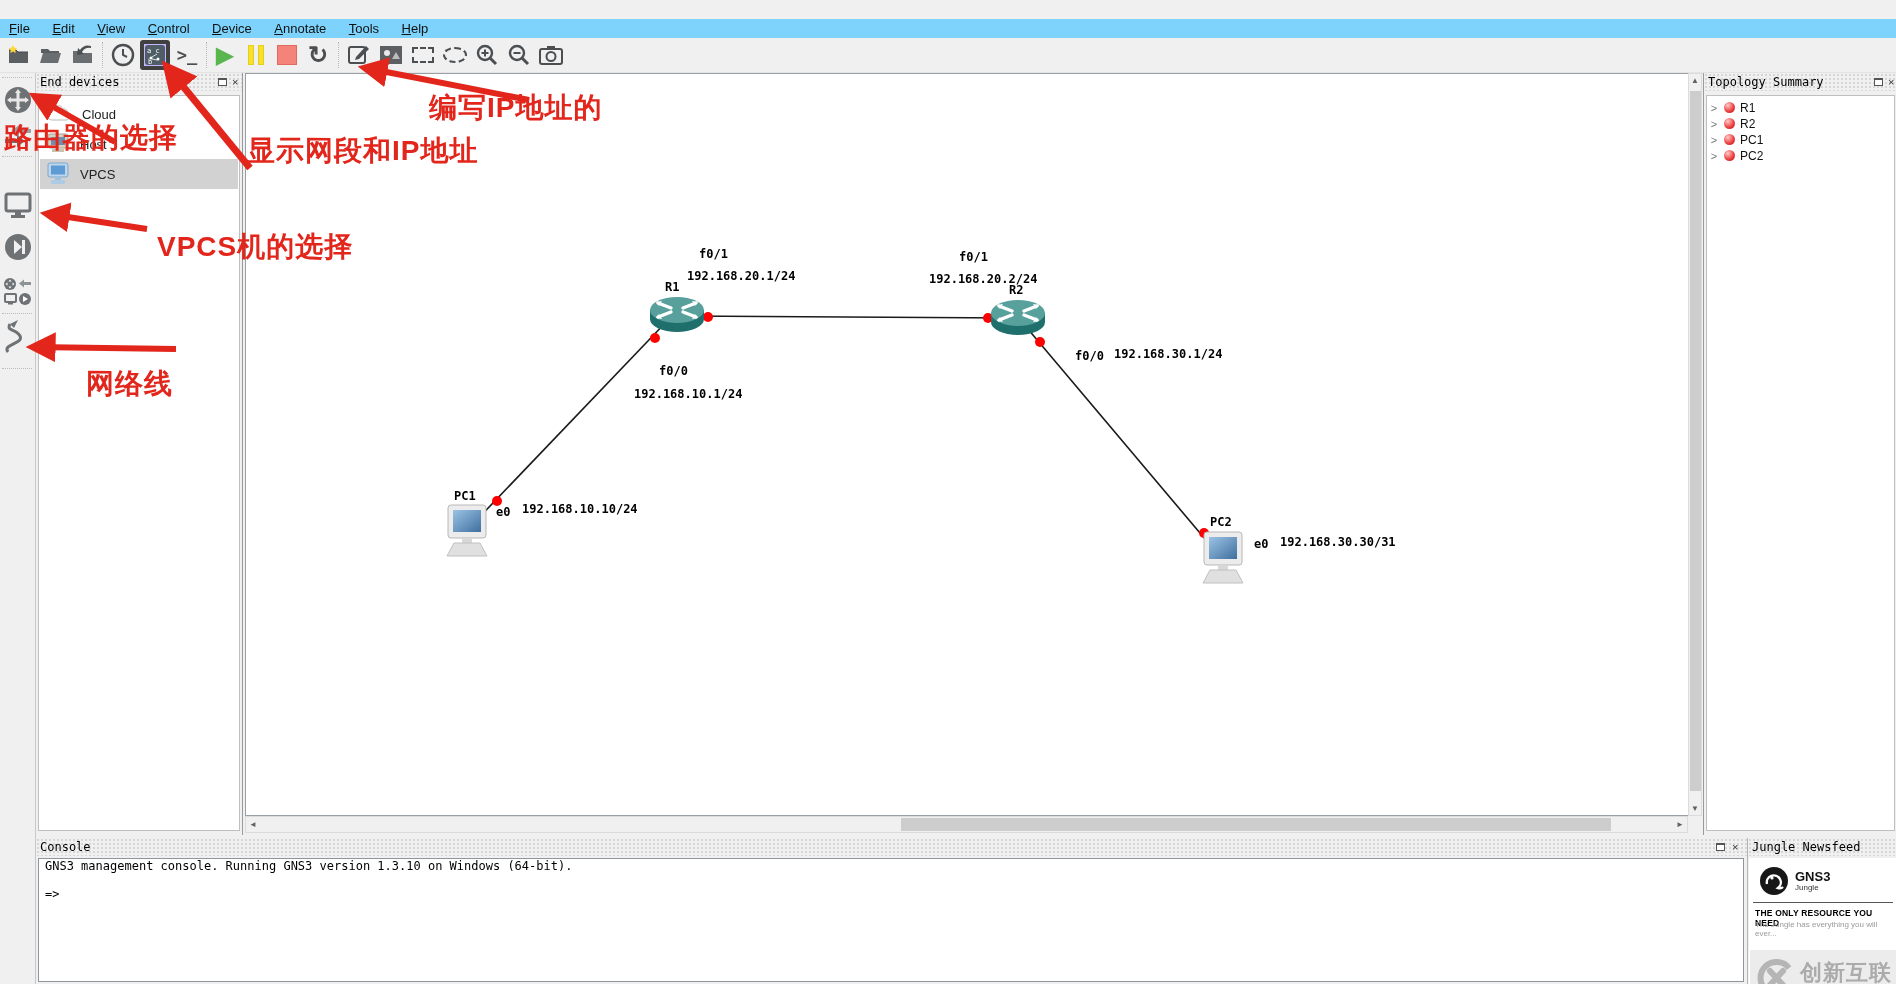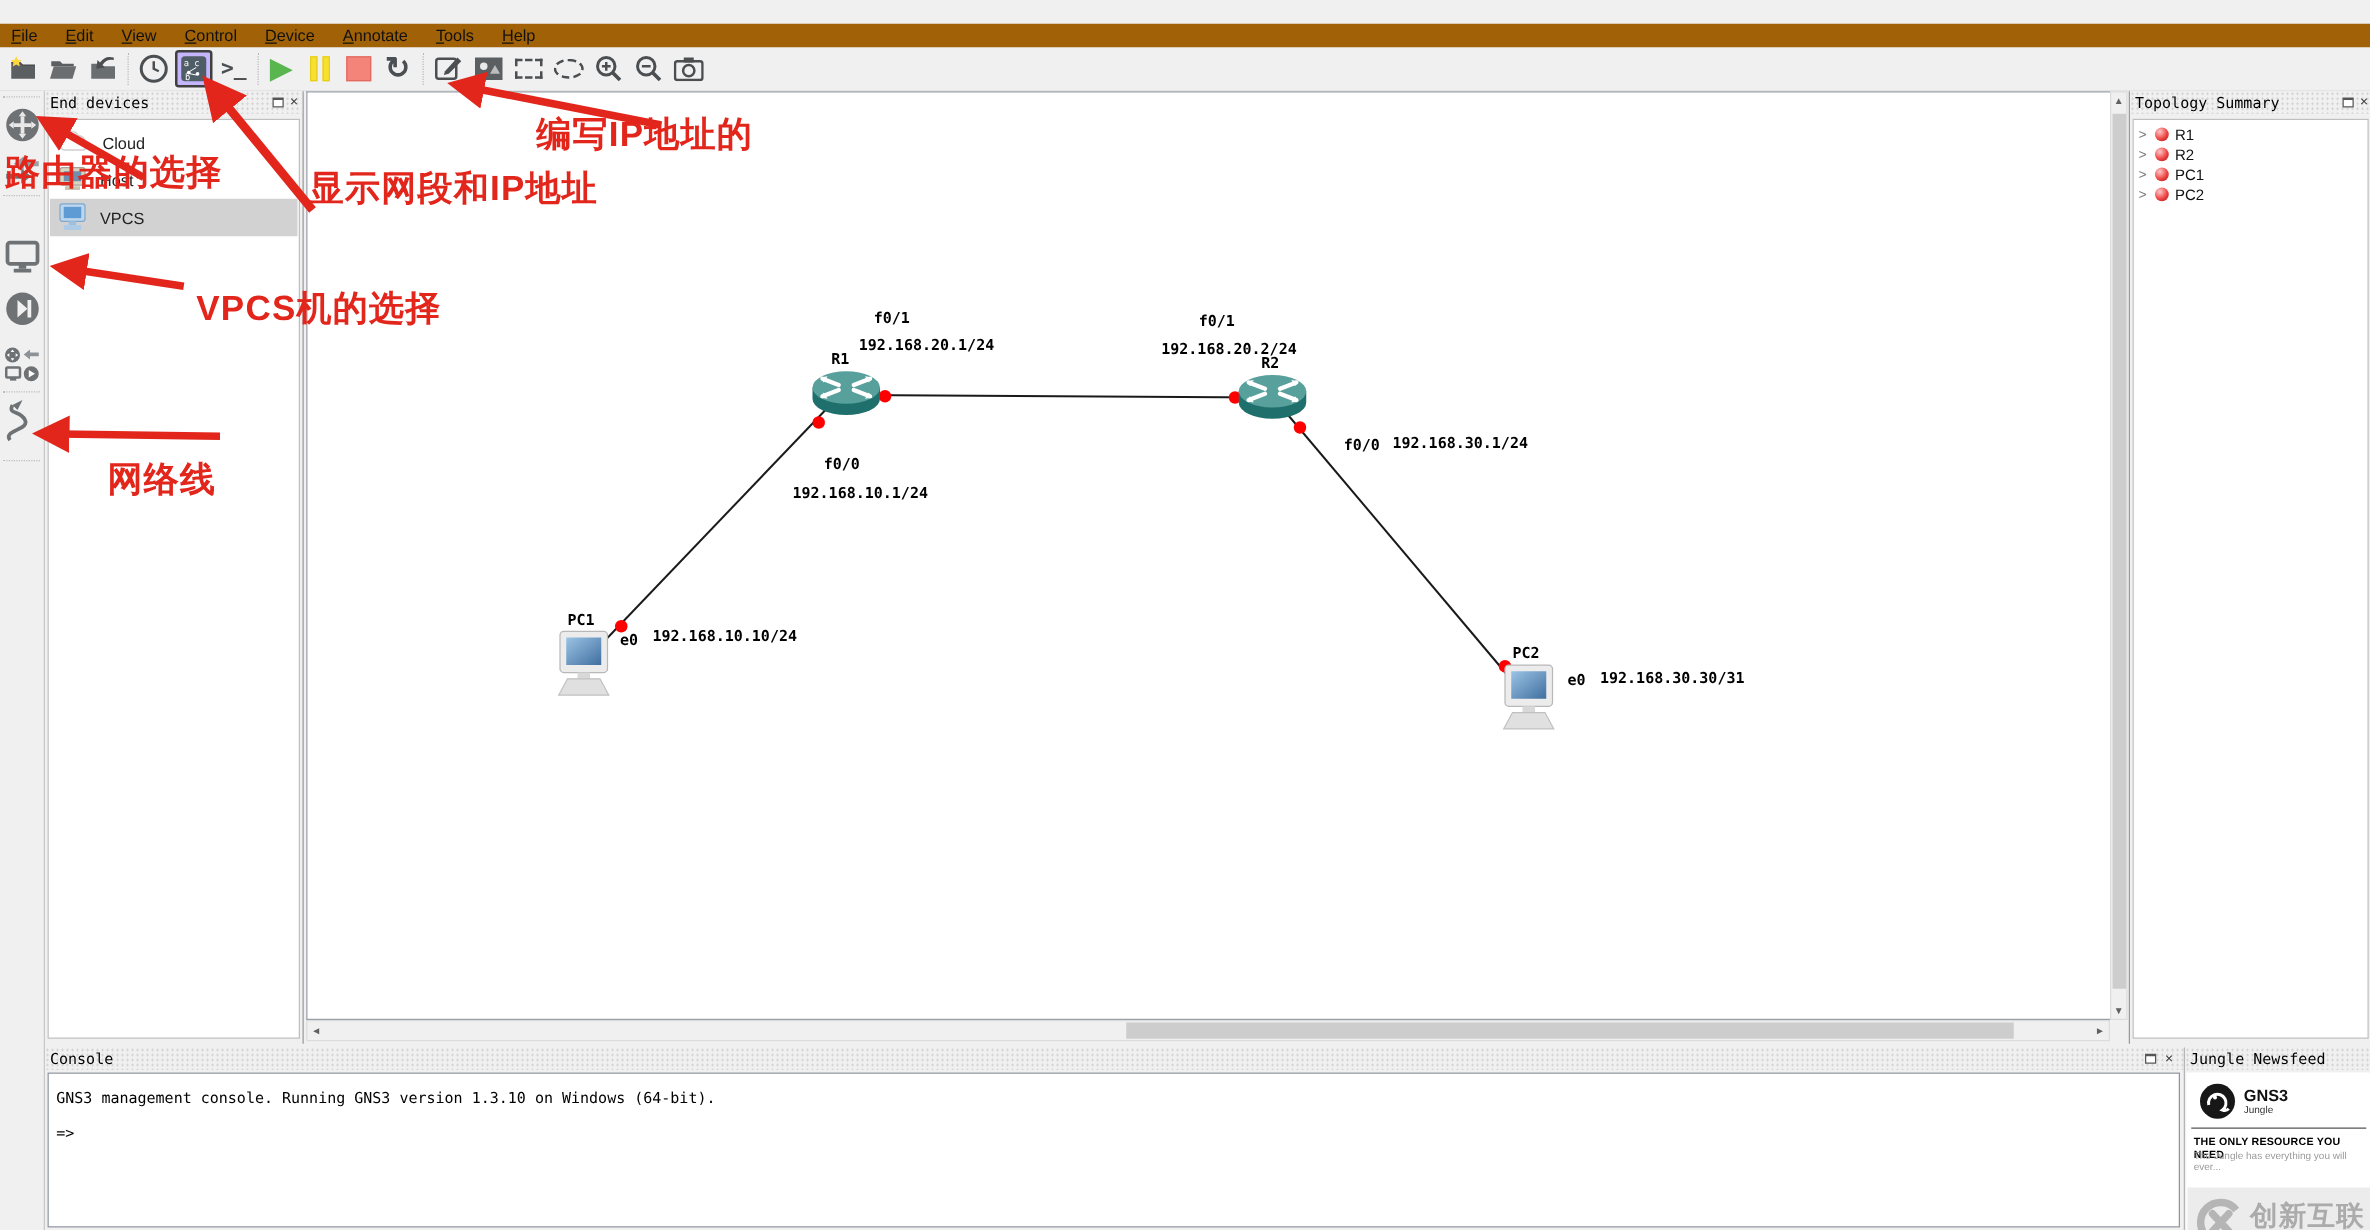--- a/index.html
+++ b/index.html
@@ -7,28 +7,28 @@
   body { font-family:"Liberation Sans", sans-serif; background:#f0f0f0; }
   .app { position:relative; width:1896px; height:984px; background:#f0f0f0; }
   .abs { position:absolute; }
 
   
   .titlebar { left:0; top:0; width:1896px; height:19px; background:#ffffff; border-bottom:1px solid #d9d9d9; }
   .title-text { left:22px; top:2px; font-size:12px; color:#000; }
   .win-btn { top:0px; width:34px; height:18px; text-align:center; font-size:11px; color:#333; line-height:18px; cursor:default; }
 
   
-  .menubar { left:0; top:19px; width:1896px; height:19px; background:#a16207; }
+  .menubar { left:0; top:19px; width:1896px; height:19px; background:#7dd3fc; }
   .menu-item { display:inline-block; padding:2px 9px; font-size:13px; color:#111; }
   .menu-item::first-letter { text-decoration:underline; }
 
   
   .toolbar { left:0; top:38px; width:1896px; height:35px; background:#f0f0f0; border-bottom:1px solid #e3e3e3; }
   .tb-btn { position:absolute; top:2px; width:30px; height:30px; display:flex; align-items:center; justify-content:center; border-radius:3px; }
-  .tb-btn.active { background:#c4b5fd; border:2px solid #404040; }
+  .tb-btn.active { background:#c4b5fd; border:4px solid #404040; }
   .tb-sep { position:absolute; top:4px; width:1px; height:26px; border-left:1px dotted #b9b9b9; }
   .glyph { font-size:20px; line-height:1; }
   .pause-bars { display:flex; gap:4px; }
   .pause-bars i { display:block; width:6px; height:20px; background:#f7e12e; border:1px solid #e6ce1c; }
   .stop-sq { width:20px; height:20px; background:#f4837a; border:1px solid #e06a60; }
 
   
   .left-strip { left:0; top:73px; width:36px; height:911px; background:#f0f0f0; border-right:1px solid #c8c8c8; }
   .strip-btn { position:absolute; left:3px; width:30px; height:32px; display:flex; align-items:center; justify-content:center; }
   .strip-sep { position:absolute; left:2px; width:30px; height:1px; border-top:1px dotted #bdbdbd; }
@@ -58,21 +58,21 @@
   .tree-row { position:absolute; left:2px; width:180px; height:15px; display:flex; align-items:center; gap:5px; font-size:12px; color:#111; }
   .tree-chev { color:#777; font-size:11px; width:10px; text-align:center; }
   .ball { width:11px; height:11px; border-radius:50%; background:radial-gradient(circle at 35% 30%, #ffc9c9, #ee4545 55%, #a80f0f); }
 
   
   .node { cursor:move; }
   .net-label { position:absolute; font-family:"DejaVu Sans Mono", monospace; font-size:12px; font-weight:bold; color:#000; white-space:nowrap; }
 
   
   .console-panel { left:36px; top:838px; width:1711px; height:146px; background:#f0f0f0; }
-  .console-body { position:absolute; left:2px; top:20px; width:1706px; height:124px; background:#ffffff; border:1px solid #8f959d; padding:12px 6px; }
+  .console-body { position:absolute; left:2px; top:20px; width:1706px; height:124px; background:#ffffff; border:1px solid #8f959d; padding:0 6px; }
   .console-line { font-family:"DejaVu Sans Mono", monospace; font-size:12px; color:#000; line-height:14px; white-space:pre; }
 
   
   .news-panel { left:1747px; top:838px; width:149px; height:146px; background:#f0f0f0; border-left:1px solid #b5b5b5; }
   .news-body { position:absolute; left:1px; top:20px; width:147px; height:126px; background:#ffffff; overflow:hidden; }
   .gns3-brand { font-weight:bold; font-size:13px; color:#111; line-height:12px; }
   .gns3-brand-sub { font-size:8px; color:#333; }
   .news-headline { font-size:8.5px; font-weight:bold; color:#000; letter-spacing:0.2px; }
   .news-teaser { font-size:8px; color:#9a9a9a; }
   .watermark { position:absolute; left:1px; top:92px; width:147px; height:54px; background:#ececec; }

